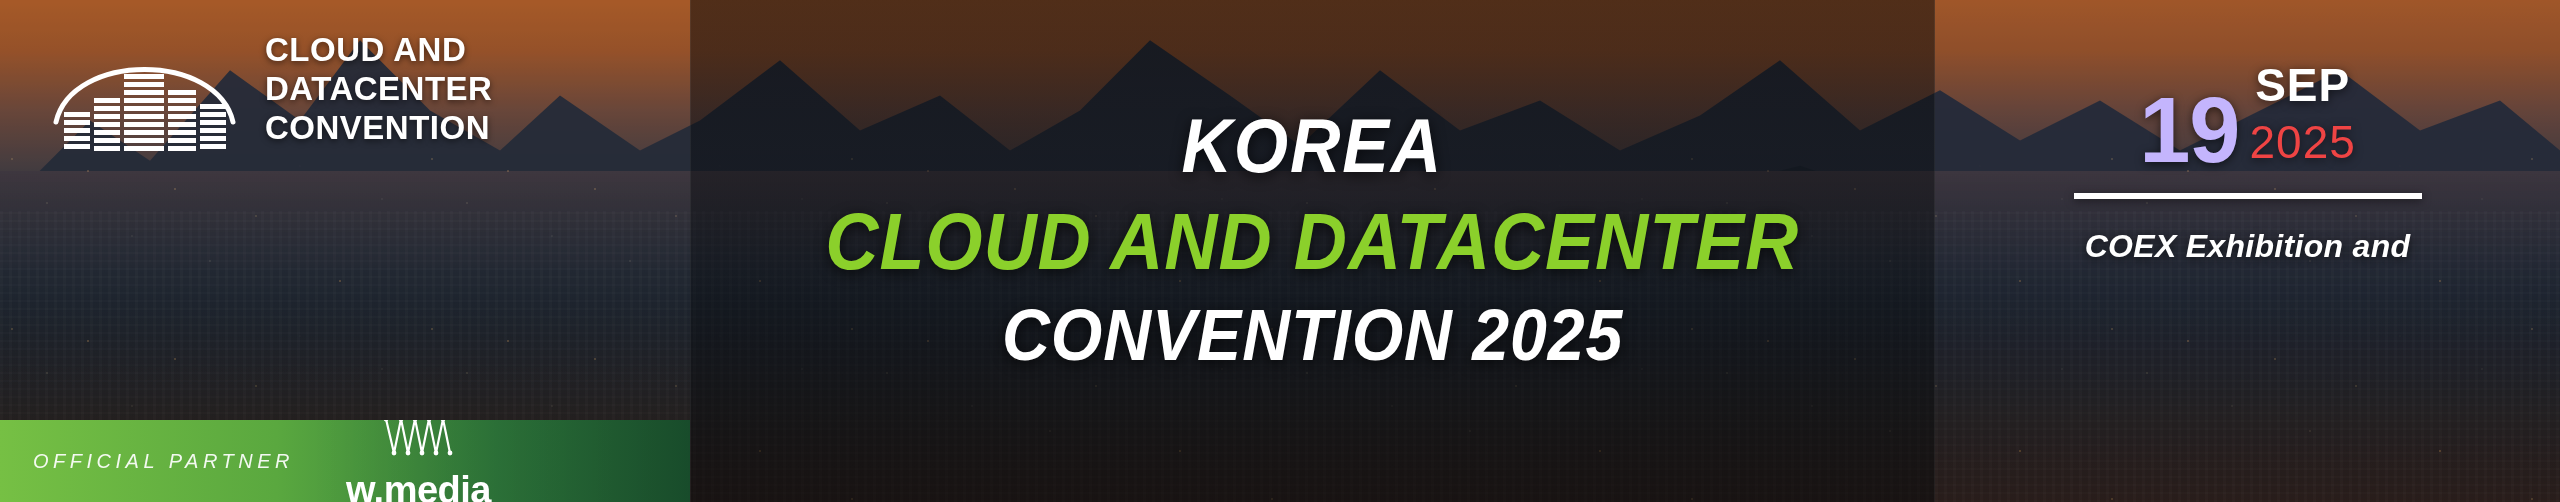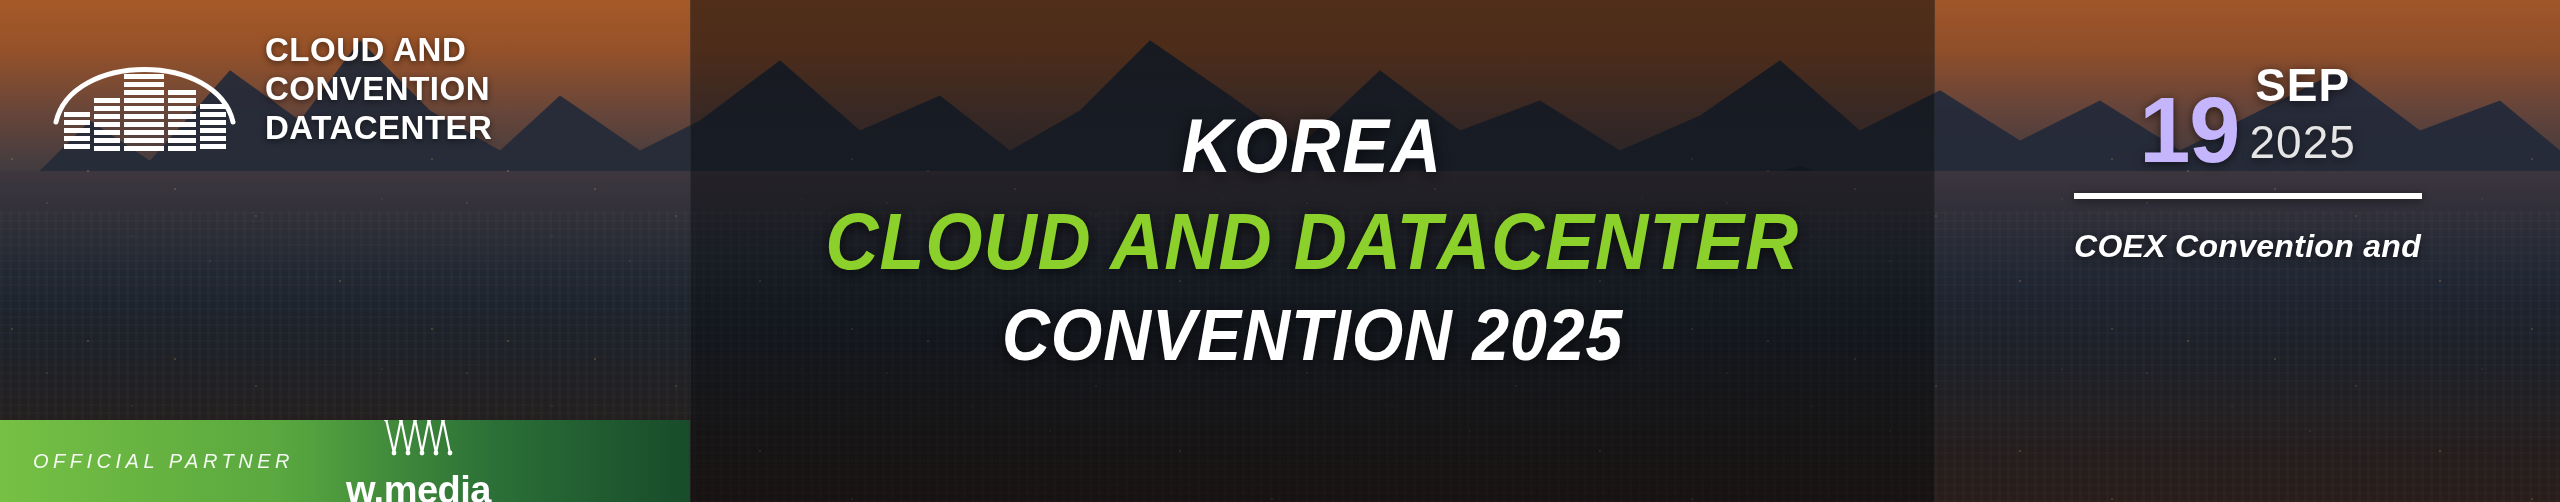--- a/index.html
+++ b/index.html
@@ -123,21 +123,21 @@
   .date-row{
     display:flex; align-items:flex-start; gap:10px;
     text-shadow:0 2px 10px rgba(0,0,0,.6);
   }
   .date-day{
     color:#c4b5fd; font-weight:bold; font-size:92px; line-height:.92;
     letter-spacing:-1px; padding-top:26px;
   }
   .date-my{ display:flex; flex-direction:column; align-items:center; }
   .date-month{ color:#fff; font-weight:bold; font-size:46px; line-height:1; letter-spacing:1px; }
-  .date-year{ color:#e5e5e5; font-weight:300; font-size:46px; line-height:1.15; letter-spacing:1px; margin-top:8px; }
+  .date-year{ color:#ef4444; font-weight:300; font-size:46px; line-height:1.15; letter-spacing:1px; margin-top:8px; }
 
   .rule{
     width:348px; height:6px; background:#ffffff; margin-top:20px;
     box-shadow:0 2px 8px rgba(0,0,0,.5);
   }
   .venue{
     margin-top:26px;
     color:#fff; font-weight:bold; font-style:italic;
     font-size:32px; line-height:1.35; text-align:center;
     letter-spacing:.3px;
@@ -243,42 +243,42 @@
         <rect x="158" y="78" width="26" height="5"></rect>
           <rect x="158" y="86" width="26" height="5"></rect>
         <rect x="158" y="94" width="26" height="5"></rect>
           <rect x="158" y="102" width="26" height="5"></rect>
         <rect x="158" y="110" width="26" height="5"></rect>
           <rect x="158" y="118" width="26" height="5"></rect>
       </g>
     </svg>
     <div class="logo-words">
       <div>CLOUD AND</div>
+      <div>DATACENTER</div>
       <div>CONVENTION</div>
-      <div>DATACENTER</div>
     </div>
   </div>
 
   <div class="headline">
     <div class="hl-line hl-korea">KOREA</div>
     <div class="hl-line hl-green">CLOUD AND DATACENTER</div>
     <div class="hl-line hl-white">CONVENTION 2025</div>
   </div>
 
   <div class="right-block">
     <div class="date-row">
       <div class="date-day">19</div>
       <div class="date-my">
         <div class="date-month">SEP</div>
         <div class="date-year">2025</div>
       </div>
     </div>
     <div class="rule"></div>
     <div class="venue">
-      <div>COEX Convention and</div>
+      <div>COEX Exhibition and</div>
     </div>
   </div>
 
   <div class="partner-bar">
     <div class="partner-label">OFFICIAL PARTNER</div>
     <div class="wmedia">
       <svg class="wmedia-mark" viewBox="0 0 72 46">
         <path d="M4 6 L12 40 L19 6 L26 40 L33 6 L40 40 L47 6 L54 40 L61 6 L68 40" fill="none" stroke="#ffffff" stroke-width="2.2" stroke-linejoin="round" stroke-linecap="round"></path>
         <circle cx="4" cy="6" r="2.4" fill="#fff"></circle>
         <circle cx="19" cy="6" r="2.4" fill="#fff"></circle>

